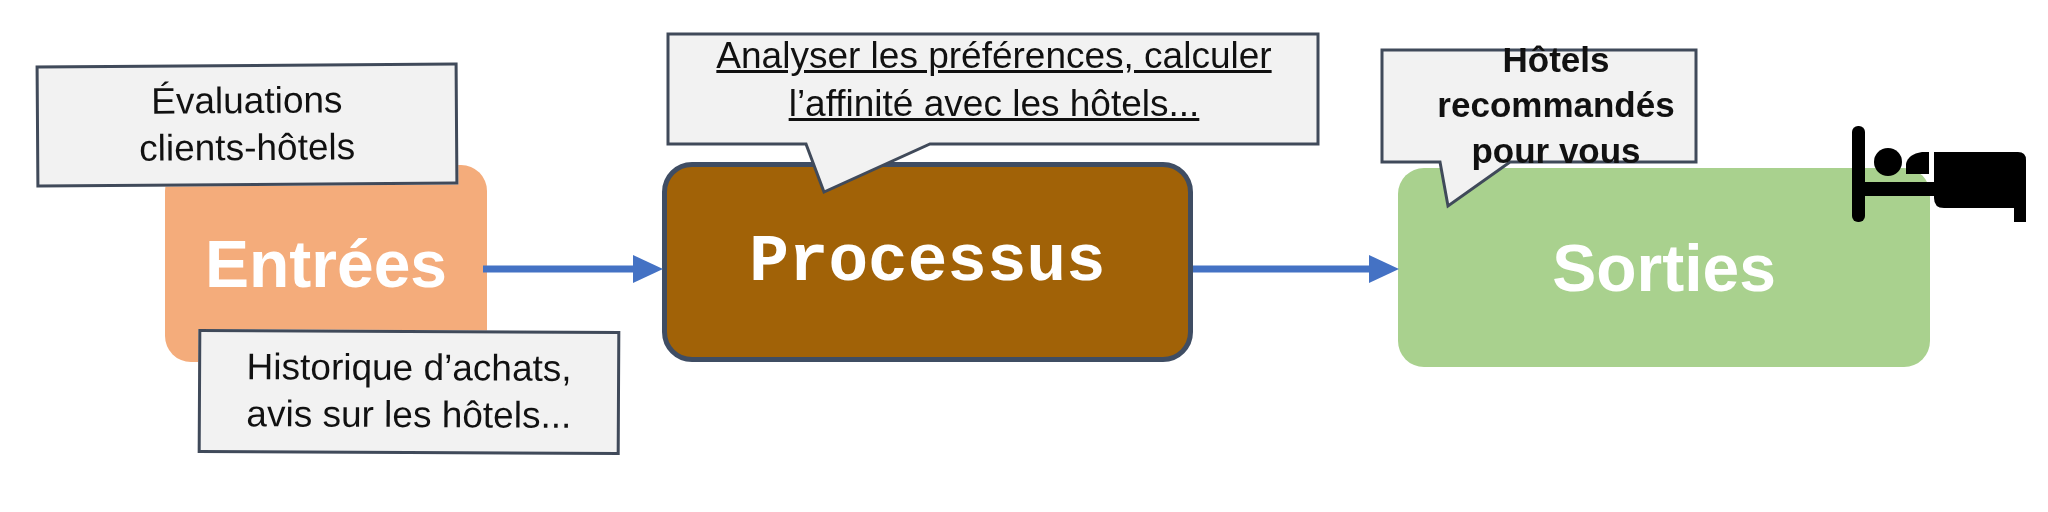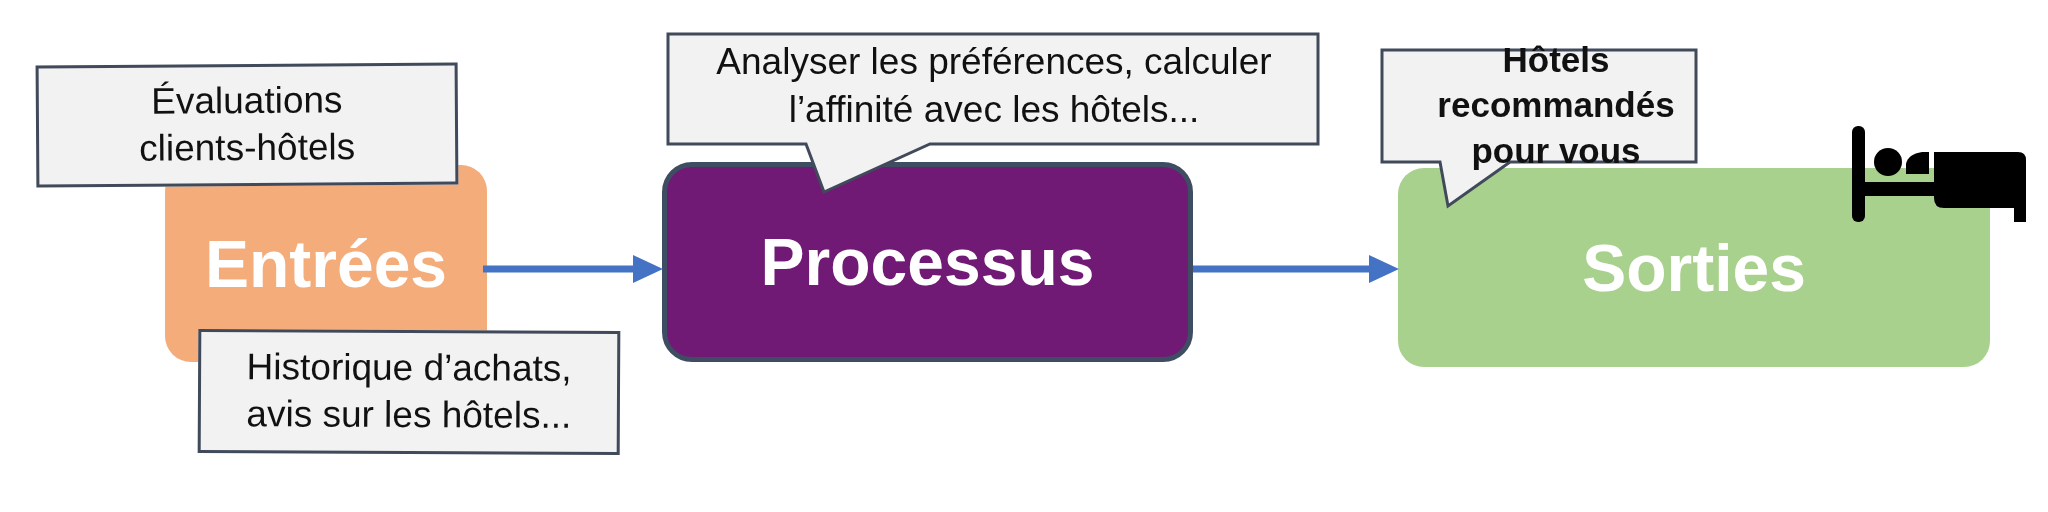--- a/index.html
+++ b/index.html
@@ -8,34 +8,34 @@
     font-family: "Liberation Sans", "DejaVu Sans", sans-serif;
   }
   .abs { position: absolute; }
   .stage {
     position: absolute; border-radius: 26px; display: flex; align-items: center; justify-content: center;
     color: #ffffff; font-weight: bold; font-size: 66px; letter-spacing: 0px;
   }
   .stage-label { position: relative; z-index: 2; }
   #entrees { left: 165px; top: 165px; width: 322px; height: 197px; }
   #processus { left: 662px; top: 162px; width: 531px; height: 200px; border: 5px solid #3f4d63; border-radius: 30px; box-sizing: border-box; }
-  #sorties { left: 1398px; top: 168px; width: 592px; height: 199px; }
+  #sorties { left: 1398px; top: 168px; width: 532px; height: 199px; }
   .note {
     position: absolute; background: #f2f2f2; border: 3px solid #404a5a;
     display: flex; align-items: center; justify-content: center; text-align: center;
     color: #111111; font-size: 37px; line-height: 1.27; box-sizing: border-box; z-index: 3;
   }
   #note-ratings { left: 36px; top: 64px; width: 422px; height: 122px; transform: rotate(-0.4deg); }
   #note-history { left: 198px; top: 330px; width: 422px; height: 124px; transform: rotate(0.3deg); }
   .callout-svg { position: absolute; z-index: 3; overflow: visible; }
   .callout-text {
     position: absolute; display: flex; align-items: center; justify-content: center; text-align: center;
     color: #111111; z-index: 4; line-height: 1.3;
   }
-  #callout-process-text { left: 672px; top: 32px; width: 644px; height: 108px; font-size: 37px; }
+  #callout-process-text { left: 672px; top: 26px; width: 644px; height: 108px; font-size: 37px; text-decoration: underline; }
   #callout-output-text { left: 1398px; top: 52px; width: 296px; height: 110px; font-size: 35px; font-weight: bold; margin-left: 16px; }
   .arrow { position: absolute; z-index: 1; }
   #bed-icon { left: 1850px; top: 124px; z-index: 5; }
 </style>
 </head>
 <body>
 
 <svg class="arrow" style="left:483px; top:252px;" width="182" height="34" viewBox="0 0 182 34">
   <line x1="0" y1="17" x2="160" y2="17" stroke="#4472c4" stroke-width="7"></line>
   <polygon points="150,3 180,17 150,31" fill="#4472c4"></polygon>
@@ -56,21 +56,21 @@
   </div>
 </div>
 
 <div id="note-history" class="note">
   <div>
     <div>Historique d’achats,</div>
     <div>avis sur les hôtels...</div>
   </div>
 </div>
 
-<div id="processus" class="stage" style="background:#701a75;">
+<div id="processus" class="stage" style="background:#a16207;font-family:Liberation Mono, monospace;">
   <span class="stage-label">Processus</span>
 </div>
 
 <svg class="callout-svg" style="left:664px; top:30px;" width="660" height="170" viewBox="0 0 660 170">
   <path d="M4,4 L654,4 L654,114 L266,114 L160,162 L142,114 L4,114 Z" fill="#f2f2f2" stroke="#404a5a" stroke-width="3" stroke-linejoin="miter"></path>
 </svg>
 <div id="callout-process-text" class="callout-text">
   <div>
     <div>Analyser les préférences, calculer</div>
     <div>l’affinité avec les hôtels...</div>

